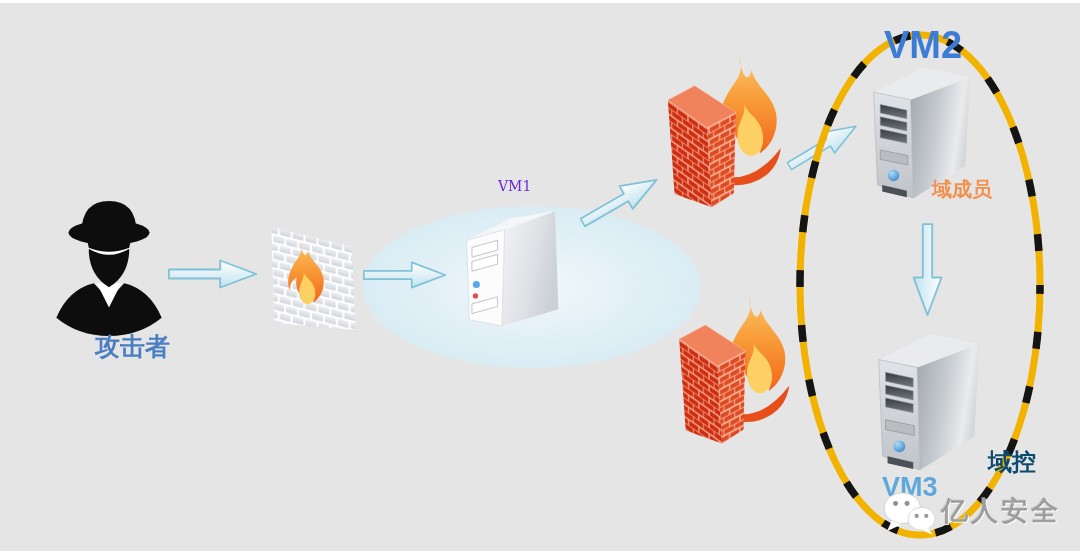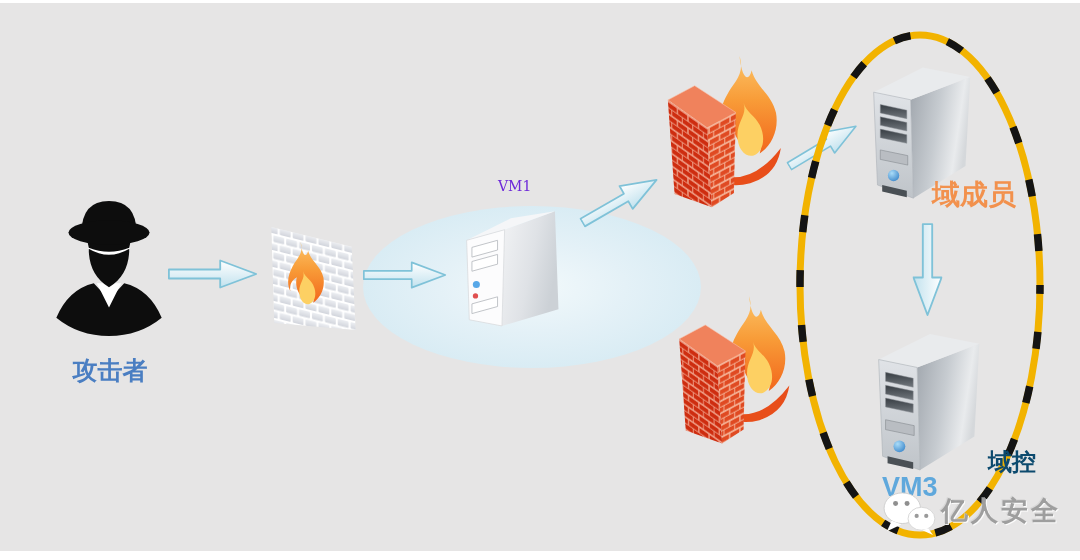--- a/index.html
+++ b/index.html
@@ -35,26 +35,26 @@
   #attacker-icon{left:48px;top:192px;}
   #firewall-entry{left:258px;top:214px;}
   #web-server-icon{left:455px;top:205px;}
   #firewall-upper{left:656px;top:56px;}
   #firewall-lower{left:668px;top:296px;}
   #vm2-server-icon{left:864px;top:60px;}
   #vm3-server-icon{left:868px;top:326px;}
 
   
   .label{z-index:5;font-weight:bold;white-space:nowrap;}
-  #attacker-label{left:50px;top:354px;width:120px;text-align:center;font-size:25px;color:#4a7ec2;}
+  #attacker-label{left:50px;top:330px;width:120px;text-align:right;font-size:25px;color:#4a7ec2;}
   #vm1-tag{left:498px;top:178px;font-size:14px;font-weight:normal;
            font-family:"DejaVu Serif","Liberation Serif",serif;color:#6d28d9;}
   #web-label{left:438px;top:333px;width:180px;text-align:center;font-size:27px;color:#4c86c4;}
   #vm2-tag{left:884px;top:24px;font-size:38px;color:#3c7cd4;}
-  #vm2-role{left:932px;top:176px;font-size:28px;color:#f2914d;font-family:Liberation Serif, serif;}
+  #vm2-role{left:932px;top:176px;font-size:20px;color:#f2914d;font-family:Liberation Serif, serif;}
   #vm3-role{left:940px;top:446px;font-size:24px;color:#0c4a6e;margin-left:48px;}
   #vm3-tag{left:882px;top:472px;font-size:27px;color:#5fa8dc;}
   #wechat-icon{left:878px;top:490px;z-index:6;}
   #watermark-text{left:941px;top:493px;font-size:27px;font-weight:bold;color:#9e9e9e;
     letter-spacing:3px;text-shadow:1px 1px 0 rgba(255,255,255,.9),-1px -1px 0 rgba(210,210,210,.7);z-index:6;}
 </style>
 </head>
 <body>
 
 <div id="stage">
@@ -213,20 +213,21 @@
   <svg id="firewall-upper" class="abs icon" width="130" height="158" viewBox="0 0 135 165">
       <use href="#sym-red-fw"></use>
     </svg>
   <svg id="firewall-lower" class="abs icon" width="126" height="154" viewBox="0 0 135 165">
       <use href="#sym-red-fw"></use>
     </svg>
 
   <svg id="vm2-server-icon" class="abs icon" width="114" height="142" viewBox="0 0 120 150">
       <use href="#sym-server-dark"></use>
     </svg>
+  <div id="vm2-tag" class="abs label">VM2</div>
   <div id="vm2-role" class="abs label">域成员</div>
 
   <svg id="vm3-server-icon" class="abs icon" width="120" height="148" viewBox="0 0 120 150">
       <use href="#sym-server-dark"></use>
     </svg>
   <div id="vm3-role" class="abs label">域控</div>
   <div id="vm3-tag" class="abs label">VM3</div>
 
   <svg id="wechat-icon" class="abs" width="62" height="46" viewBox="0 0 60 48">
     <ellipse cx="23" cy="19" rx="19" ry="16" fill="#ffffff" stroke="#cfcfcf" stroke-width="1"></ellipse>

